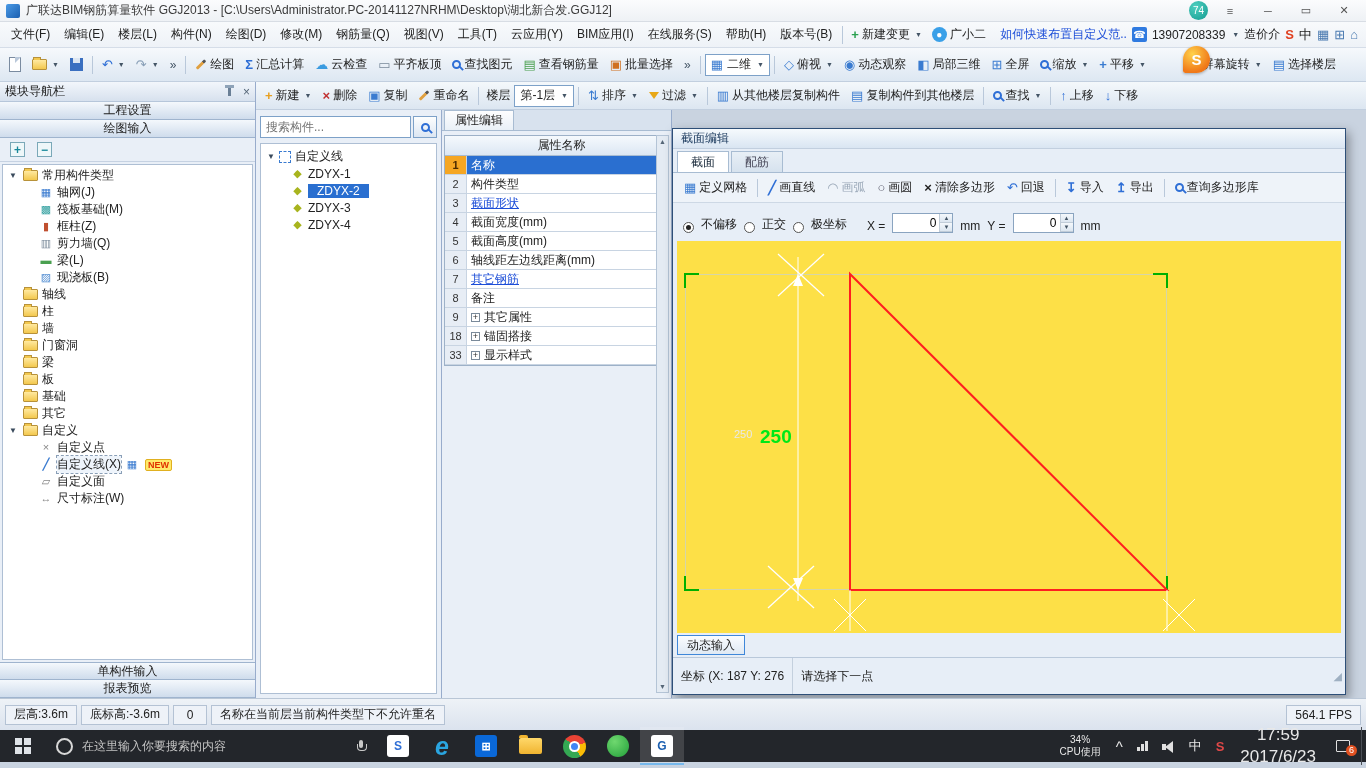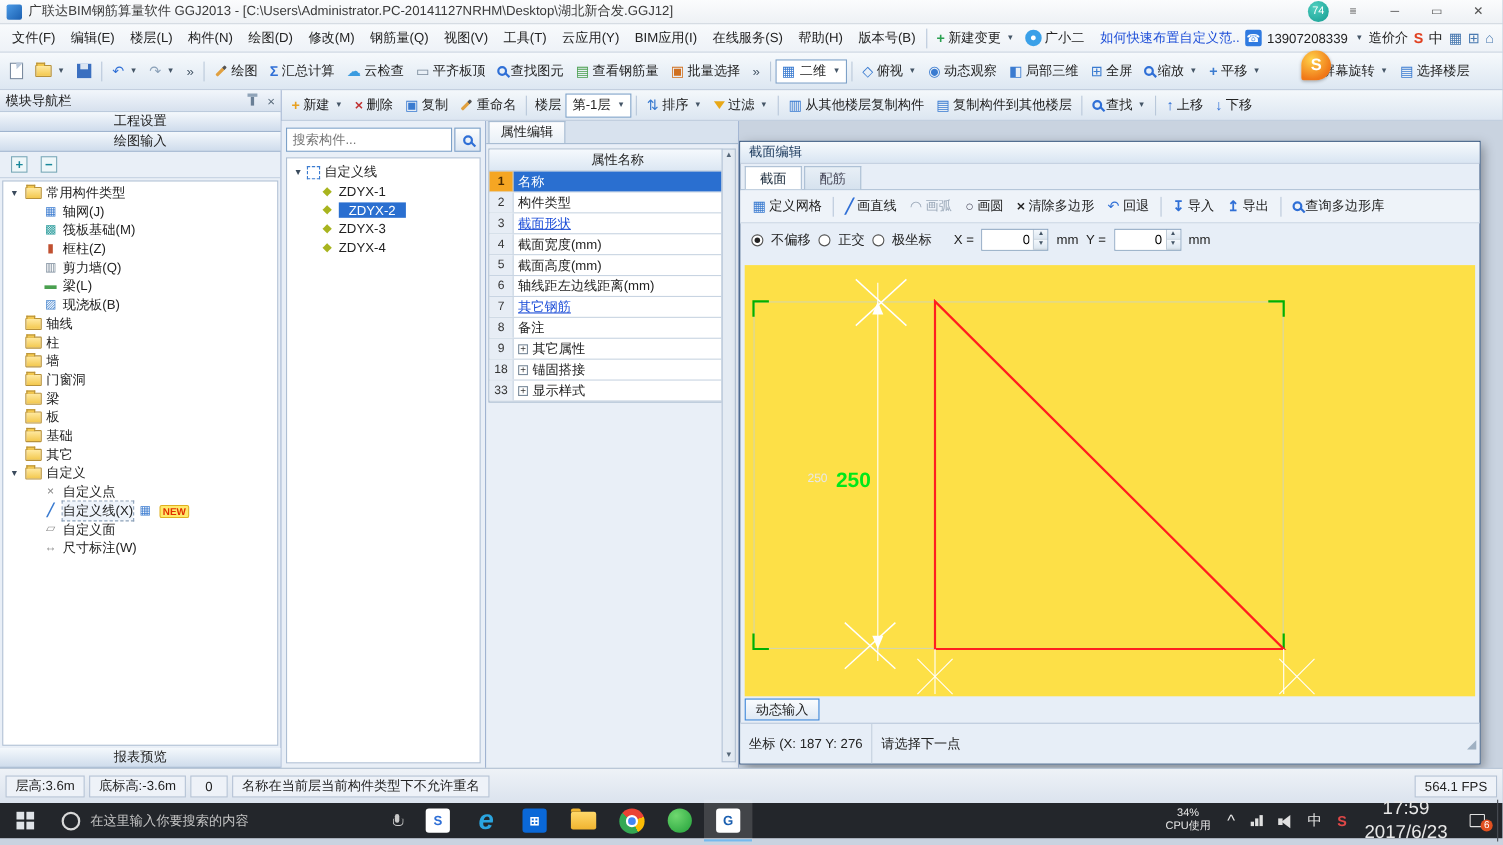--- a/index.html
+++ b/index.html
@@ -80,21 +80,21 @@
   .pscroll{position:absolute;right:2px;top:25px;height:558px;width:13px;background:#e4ebf3;border:1px solid #b4c4d6;display:flex;flex-direction:column;justify-content:space-between;align-items:center;font-size:7px;color:#567;padding:2px 0}
   
   #rightbg{position:absolute;left:672px;top:110px;width:694px;height:588px;background:#c9d3e0}
   #dialog{position:absolute;left:672px;top:128px;width:674px;height:567px;background:#e7eef7;border:1px solid #2e4f78;box-shadow:3px 4px 10px rgba(0,0,0,.35);display:flex;flex-direction:column}
   .dlg-title{height:20px;background:linear-gradient(#f6fafd,#d9e5f2);display:flex;align-items:center;padding:0 8px;color:#17365a;border-bottom:1px solid #c2cfdf}
   .dlg-tabs{height:24px;display:flex;align-items:flex-end;padding-left:4px;gap:2px;border-bottom:1px solid #a8bcd2}
   .dtab{height:21px;padding:0 13px;display:flex;align-items:center;border:1px solid #a8bcd2;border-bottom:none;background:linear-gradient(#e8eff6,#d6e2ee);color:#445}
   .dtab.on{background:#ffffff;color:#123}
   .dlg-toolbar{height:30px;display:flex;align-items:center;padding:0 6px;gap:2px;border-bottom:1px solid #cdd8e5;background:#eef3f9}
   .dis{color:#9aa8b8}
-  .dlg-opts{height:30px;display:flex;align-items:center;gap:7px;padding:0 10px}
+  .dlg-opts{height:30px;display:flex;align-items:flex-end;gap:7px;padding:0 10px}
   .radio{width:11px;height:11px;border:1px solid #555;border-radius:50%;background:#fff;display:inline-block;position:relative;flex:0 0 11px}
   .radio.on::after{content:"";position:absolute;inset:2px;background:#222;border-radius:50%}
   .spin{display:inline-flex;border:1px solid #8aa4c0;background:#fff;height:20px}
   .spin input{width:46px;border:none;text-align:right;font-size:12px;padding-right:3px;outline:none}
   .spin .arr{display:flex;flex-direction:column;width:13px;border-left:1px solid #c0ccd8}
   .spin .arr span{flex:1;font-size:6px;display:flex;align-items:center;justify-content:center;background:linear-gradient(#f4f8fc,#dce6f0);border-bottom:1px solid #c0ccd8;color:#456}
   .canvas-wrap{margin:8px 4px 0;height:392px;background:#fde047;position:relative;overflow:hidden}
   .dyn-row{height:24px;display:flex;align-items:center;padding:2px 4px}
   .dyn-btn{height:20px;padding:0 9px;border:1px solid #3f87d9;background:linear-gradient(#fafcfe,#dfe9f4);display:flex;align-items:center}
   .dlg-status{flex:1;display:flex;align-items:center;border-top:1px solid #b9c8da;background:#e7eef7}
@@ -442,20 +442,23 @@
       </div>
     <div class="trow i">
         <span class="tico" style="color:#888">▱</span>
         <span>自定义面</span>
       </div>
     <div class="trow i">
         <span class="tico" style="color:#888">↔</span>
         <span>尺寸标注(W)</span>
       </div>
   </div>
+  <div class="lp-btn" style="border-top:1px solid #9fb4ce">
+      <span>单构件输入</span>
+    </div>
   <div class="lp-btn">
       <span>报表预览</span>
     </div>
 </div>
 
 <div id="comps">
   <div class="search-row">
     <input class="search-input" placeholder="搜索构件..." style="">
     <span class="search-btn">
         <span class="mag"></span>

